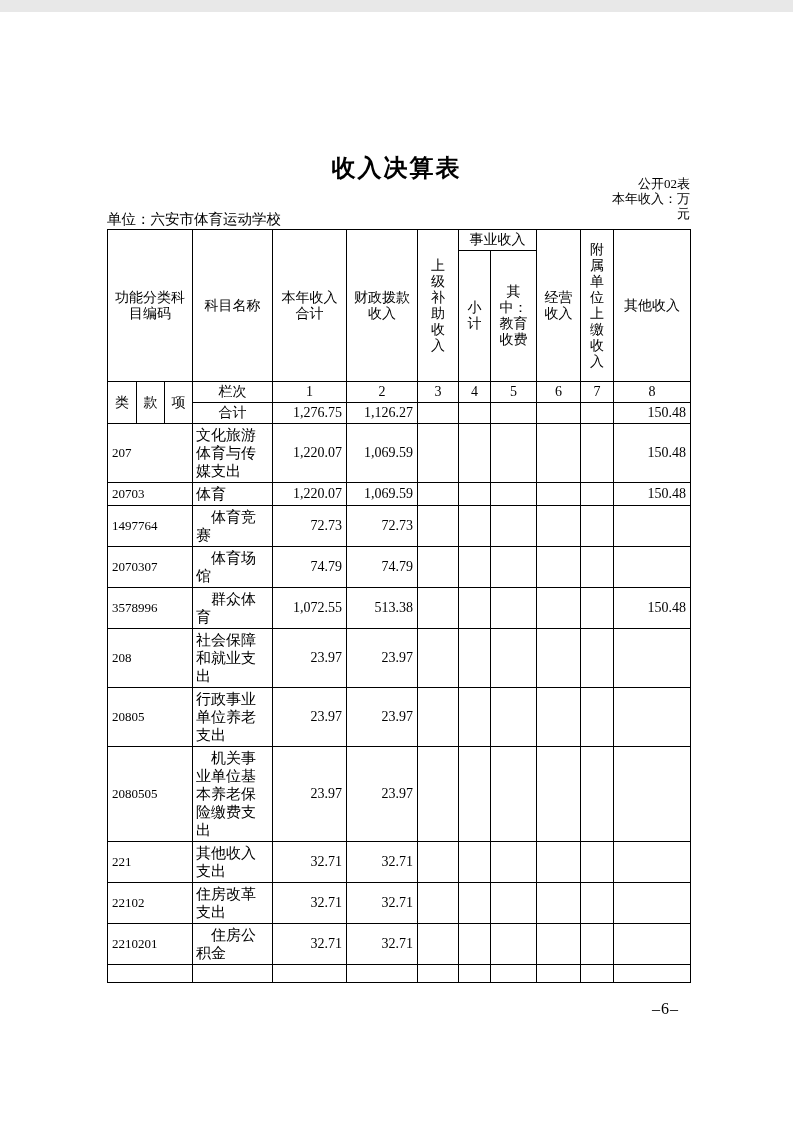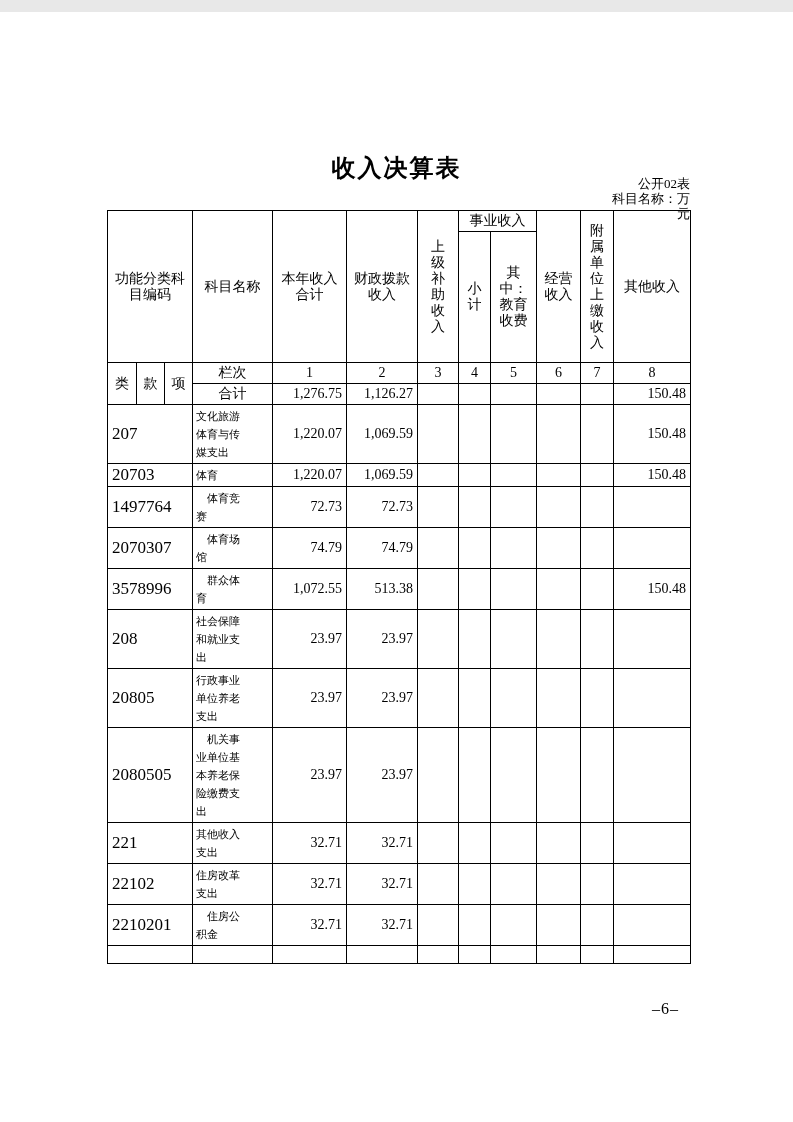--- a/index.html
+++ b/index.html
@@ -69,28 +69,28 @@
     text-align: right;
     vertical-align: middle;
     padding: 1px 4px;
     font-size: 14px;
     line-height: 18px;
   }
   td.code {
     text-align: left;
     vertical-align: middle;
     padding: 1px 4px;
-    font-size: 17px;
+    font-size: 13px;
     line-height: 18px;
   }
   td.name {
     text-align: left;
     vertical-align: middle;
     padding: 2px 3px;
-    font-size: 11px;
+    font-size: 15px;
     line-height: 18px;
     white-space: pre-line;
   }
   .bold { font-weight: normal; }
   tr.empty td { height: 18px; }
   .note {
     font-size: 14.5px;
     margin-top: 7px;
   }
   .page-number {
@@ -103,25 +103,26 @@
 </style>
 </head>
 <body>
 
 <div class="page">
 
   <h1 class="title">收入决算表</h1>
 
   <div class="form-info">
     <div>公开02表</div>
-    <div>科目名称：万</div>
+    <div>本年收入：万</div>
     <div>元</div>
   </div>
 
   <div class="content">
+    <div class="unit-line">单位：六安市体育运动学校</div>
 
     <table class="income">
       <colgroup>
         <col style="width:29px">
           <col style="width:28px">
           <col style="width:28px">
         <col style="width:80px">
         <col style="width:74px">
           <col style="width:71px">
         <col style="width:41px">

